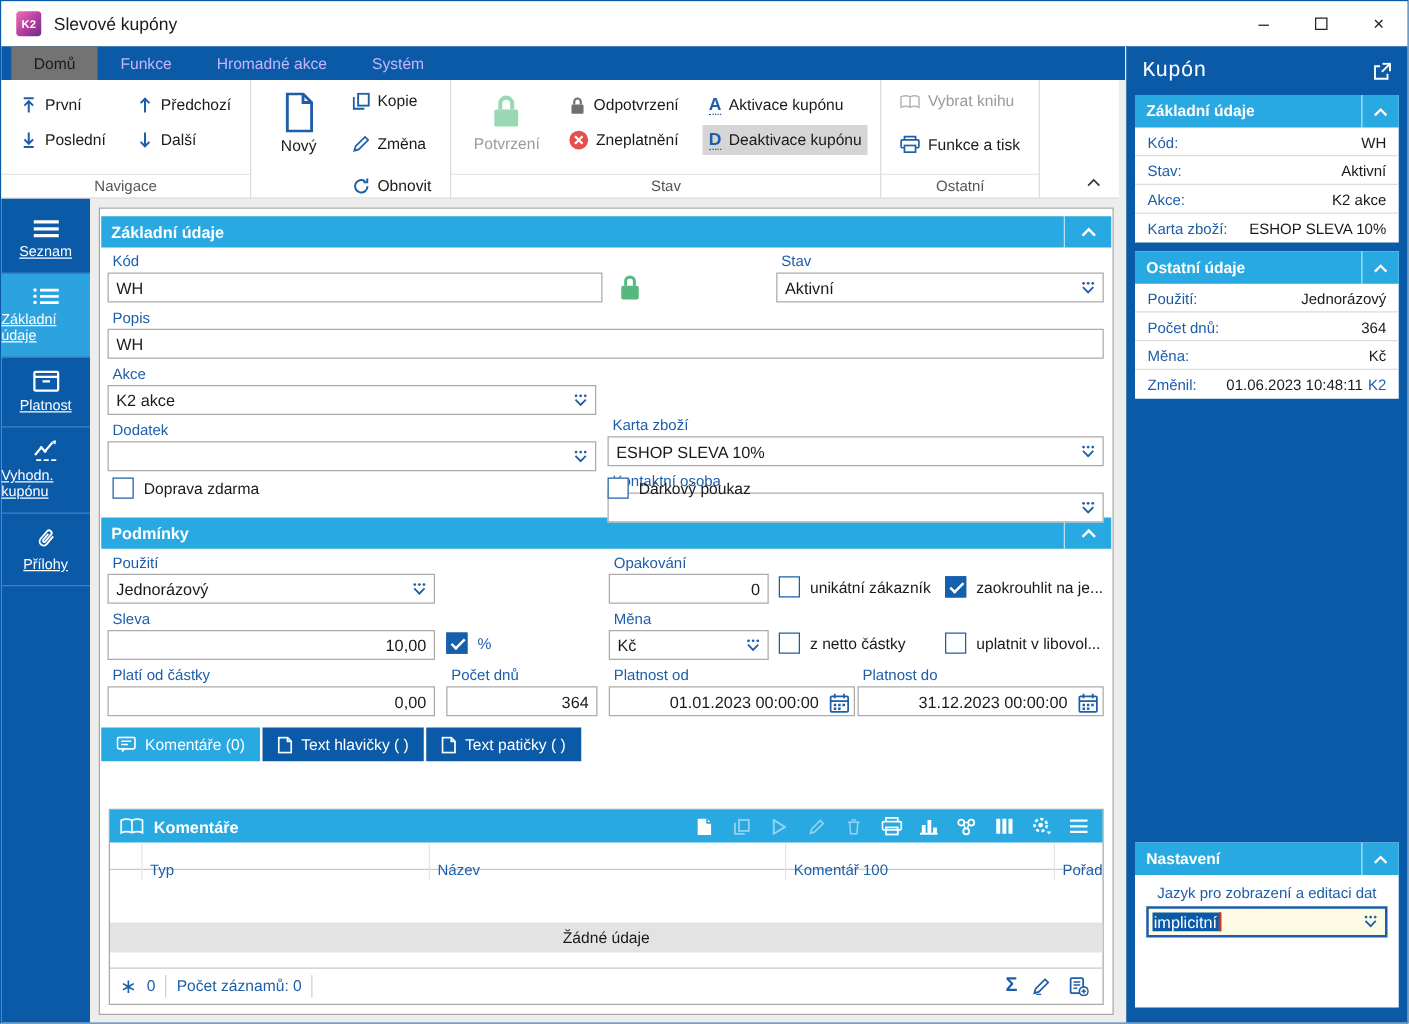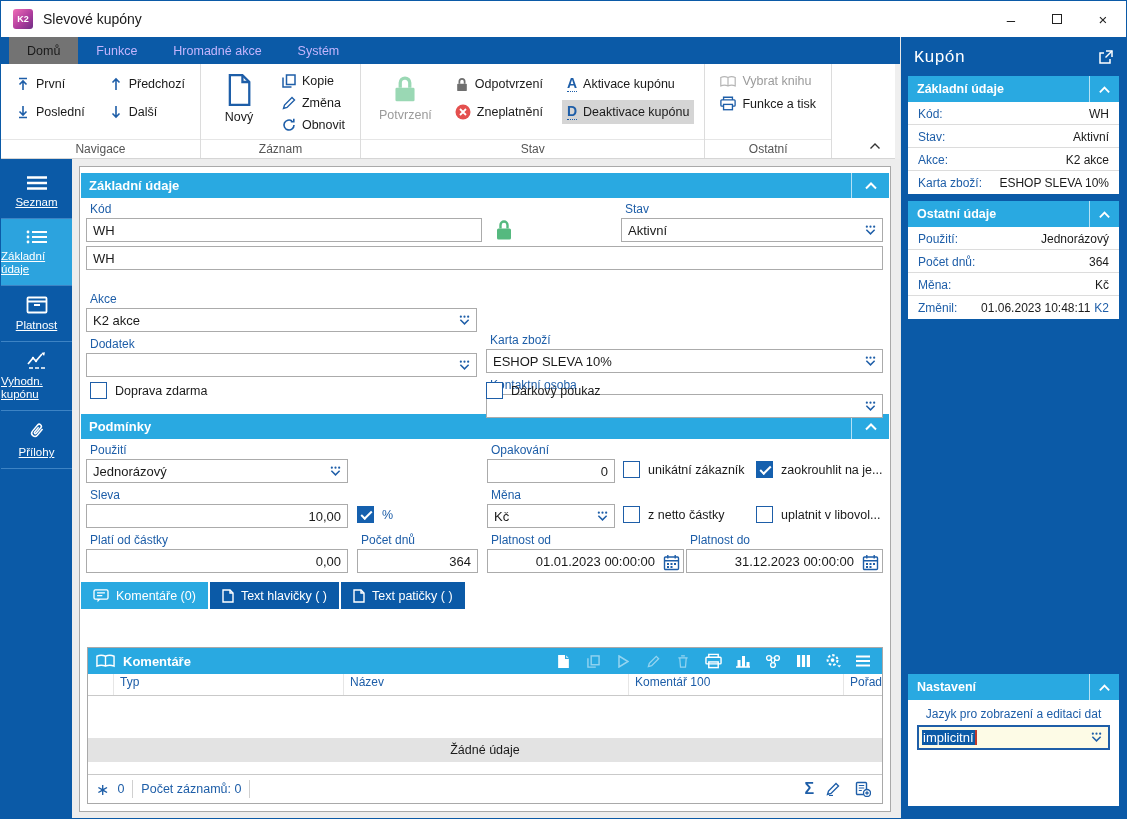--- a/index.html
+++ b/index.html
@@ -18,21 +18,21 @@
   .tabrow{position:absolute;top:36px;left:0;width:901px;height:27px;background:#0B5AA7;display:flex;align-items:stretch;padding-left:8px;}
   .rtab{padding:0 18px;color:#c4b5fd;font-size:12.5px;display:flex;align-items:center;cursor:pointer;}
   .rtab.active{background:#737373;color:#1a1a1a;}
 
   
   .ribbon{position:absolute;top:63px;left:0;width:894px;height:95px;background:#fff;border-bottom:1px solid #D5D5D5;display:flex;}
   .rgroup{display:flex;flex-direction:column;border-right:1px solid #DCDCDC;}
   .rcontent{flex:1;display:flex;gap:10px;align-items:flex-start;padding:8px 10px 0 10px;}
   .rlabel{height:19px;border-top:1px solid #E6E6E6;color:#555;font-size:12px;text-align:center;line-height:18px;}
   .rgrid2{display:grid;grid-auto-flow:column;grid-template-rows:24px 24px;row-gap:4px;column-gap:14px;}
-  .rcol{display:flex;flex-direction:column;gap:4px;}
+  .rcol{display:flex;flex-direction:column;gap:16px;}
   .rbtn{display:flex;align-items:center;gap:6px;background:none;border:none;font-size:12.5px;color:#1a1a1a;padding:2px 5px;cursor:pointer;white-space:nowrap;}
   .rbtn.sel{background:#D5D5D5;}
   .rbtn.dis{color:#9b9b9b;cursor:default;}
   .rbig{display:flex;flex-direction:column;align-items:center;justify-content:flex-start;gap:4px;background:none;border:none;font-size:12.5px;color:#1a1a1a;padding:2px 8px;cursor:pointer;min-width:56px;}
   .rbig.dis{color:#9b9b9b;}
   .letter{color:#1E5EA8;font-weight:bold;font-size:14px;border-bottom:1px dotted #1E5EA8;line-height:15px;}
   .ribchev{position:absolute;right:14px;bottom:8px;cursor:pointer;}
 
   
   .sidebar{position:absolute;top:158px;left:0;width:71px;bottom:0;background:#0B5AA7;display:flex;flex-direction:column;padding-top:6px;}
@@ -65,21 +65,21 @@
   
   .btabs{display:flex;gap:2px;margin:8px 0 0 1px;height:27px;}
   .btab{display:flex;align-items:center;gap:7px;padding:0 12px;background:#0B5AA7;color:#fff;font-size:12.5px;cursor:pointer;}
   .btab.active{background:#29A9E1;}
   .grid{position:absolute;left:7px;right:7px;top:480px;bottom:7px;border:1px solid #A9A9A9;display:flex;flex-direction:column;background:#fff;}
   .ghead{height:26px;background:#29A9E1;display:flex;align-items:center;padding:0 8px;gap:8px;}
   .ghead .t{color:#fff;font-weight:bold;font-size:13px;flex:1;}
   .gico{display:flex;align-items:center;justify-content:center;width:22px;height:22px;background:none;border:none;cursor:pointer;}
   .gico.faded{opacity:.5;}
   .colhead{height:22px;display:flex;border-bottom:1px solid #C9C9C9;font-size:12px;color:#1E5EA8;}
-  .colc{padding:1px 6px;border-right:1px solid #E6E6E6;overflow:hidden;white-space:nowrap;}
+  .colc{padding:15px 6px;border-right:1px solid #E6E6E6;overflow:hidden;white-space:nowrap;}
   .gspacer1{height:42px;}
   .gband{height:24px;background:#E3E3E3;display:flex;align-items:center;justify-content:center;font-size:12.5px;color:#1a1a1a;}
   .gflex{flex:1;}
   .gfoot{height:29px;border-top:1px solid #C9C9C9;display:flex;align-items:center;padding:0 8px;font-size:12.5px;color:#1E5EA8;gap:8px;}
   .vdiv{width:1px;height:18px;background:#D0D0D0;}
   .sum{font-size:16px;font-weight:bold;color:#1E5EA8;background:none;border:none;cursor:pointer;}
 
   
   .rpanel{position:absolute;top:36px;right:0;width:226px;bottom:0;background:#0B5AA7;border-left:1px solid #E8E8E8;display:flex;flex-direction:column;padding:0 7px;}
   .rptitle{display:flex;align-items:center;padding:11px 6px 9px;color:#fff;}
@@ -370,20 +370,21 @@
                 <circle cx="8" cy="1.8" r="1.2" fill="#1E5EA8"></circle>
                 <circle cx="12" cy="1.8" r="1.2" fill="#1E5EA8"></circle>
                 <path d="M3.5 5.2L8 9.7l4.5-4.5" fill="none" stroke="#1E5EA8" stroke-width="1.6"></path>
               </svg>
             </span>
         </div>
       </div>
 
       <div class="frow">
         <div class="fgrp" style="left:6px;width:797px;">
+          <div class="flabel">Popis</div>
           <input class="fin" value="WH" style="">
         </div>
       </div>
 
       <div class="frow">
         <div class="fgrp combo" style="left:6px;width:391px;">
           <div class="flabel">Akce</div>
           <input class="fin" value="K2 akce" style="">
           <span class="cglyph">
               <svg width="15" height="11" viewBox="0 0 16 12">

